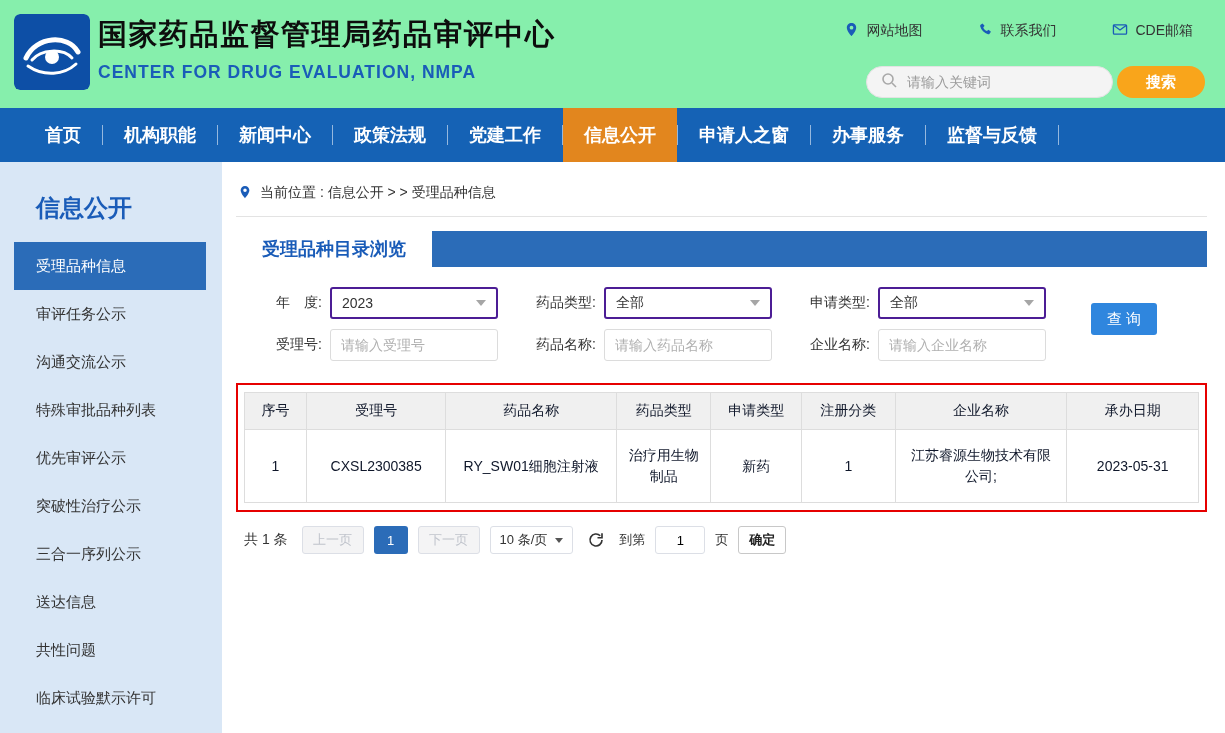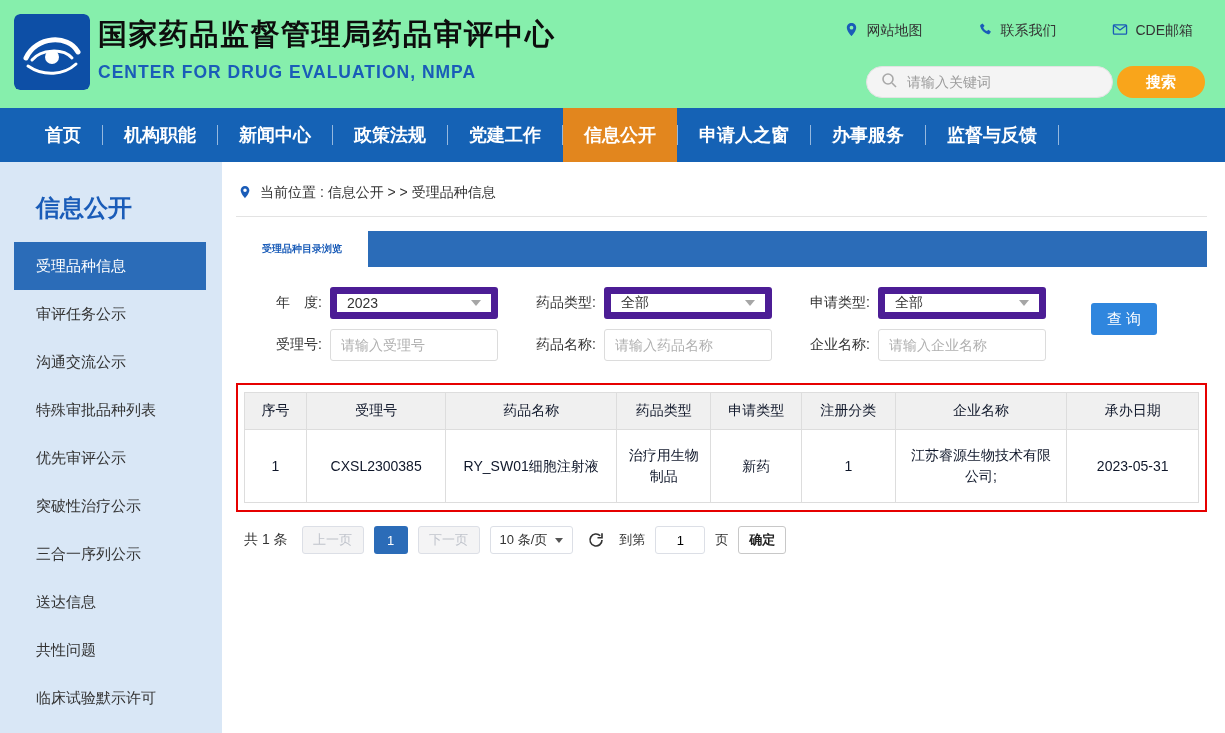--- a/index.html
+++ b/index.html
@@ -28,28 +28,28 @@
   .nav-divider{width:1px;height:20px;background:rgba(255,255,255,.55);align-self:center;}
   
   .sidebar{position:absolute;top:162px;left:0;width:222px;bottom:0;background:#d9e7f6;box-sizing:border-box;}
   .sidebar-title{color:#1a5cb8;font-size:24px;font-weight:bold;padding:30px 0 18px 36px;}
   .sidebar-item{height:48px;line-height:48px;margin:0 16px 0 14px;padding-left:22px;font-size:15px;color:#333;cursor:pointer;}
   .sidebar-item.active{background:#2b6cb8;color:#fff;}
   
   .main{position:absolute;top:162px;left:222px;right:0;bottom:0;background:#fff;padding:0 18px 0 14px;box-sizing:border-box;}
   .breadcrumb{display:flex;align-items:center;gap:8px;font-size:14px;color:#333;padding:22px 0 14px 2px;border-bottom:1px solid #e3e3e3;}
   .tabs{margin-top:14px;height:36px;background:#2b6cb8;display:flex;}
-  .tab{display:flex;align-items:center;padding:0 26px;color:#fff;font-size:10px;font-weight:bold;cursor:pointer;}
+  .tab{display:flex;align-items:center;padding:0 26px;color:#fff;font-size:18px;font-weight:bold;cursor:pointer;}
   .tab.active{background:#fff;color:#1a5cb8;}
   
   .filters{position:relative;padding:20px 0 10px 14px;}
   .filter-row{display:flex;align-items:center;margin-bottom:10px;}
   .filter-group{display:flex;align-items:center;margin-right:26px;}
   .filter-label{display:inline-block;width:72px;text-align:right;font-size:14px;color:#333;margin-right:8px;white-space:nowrap;}
-  .select{width:168px;height:32px;border:7px solid #4c1d95;border-radius:3px;background:#fff;display:flex;align-items:center;justify-content:space-between;padding:0 10px;font-size:14px;color:#333;box-sizing:border-box;cursor:pointer;}
+  .select{width:168px;height:32px;border:2px solid #4c1d95;border-radius:3px;background:#fff;display:flex;align-items:center;justify-content:space-between;padding:0 10px;font-size:14px;color:#333;box-sizing:border-box;cursor:pointer;}
   .chev{width:0;height:0;border-left:5px solid transparent;border-right:5px solid transparent;border-top:6px solid #a6a6a6;}
   .chev.small{border-left-width:4px;border-right-width:4px;border-top-width:5px;border-top-color:#555;}
   .text-input{width:168px;height:32px;border:1px solid #dcdcdc;border-radius:3px;padding:0 10px;font-size:14px;color:#333;box-sizing:border-box;font-family:inherit;outline:none;}
   .text-input::placeholder{color:#b0b0b0;}
   .query-btn{position:absolute;right:50px;top:36px;width:66px;height:32px;background:#2f86de;color:#fff;border:none;border-radius:3px;font-size:15px;cursor:pointer;font-family:inherit;}
   
   .table-annotation{border:2px solid #e60000;padding:7px 6px;margin-top:2px;}
   .data-table{width:100%;border-collapse:collapse;font-size:14px;color:#0f172a;text-align:center;table-layout:fixed;}
   .data-table th{background:#f0f0f0;border:1px solid #ddd;height:36px;font-weight:normal;padding:0 4px;}
   .data-table td{border:1px solid #ddd;height:64px;padding:4px 10px;line-height:1.5;}

